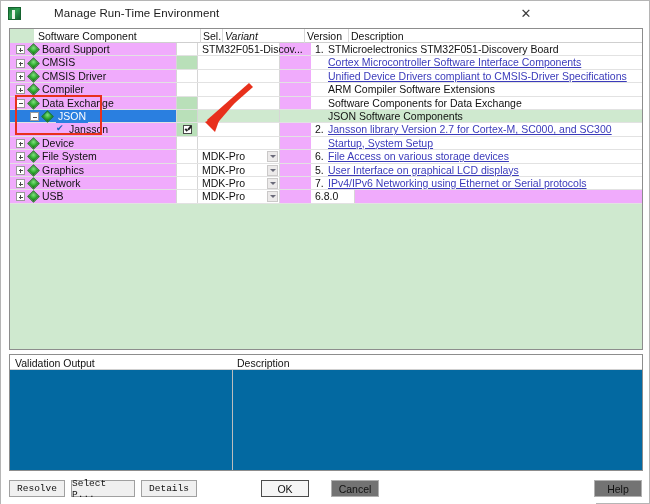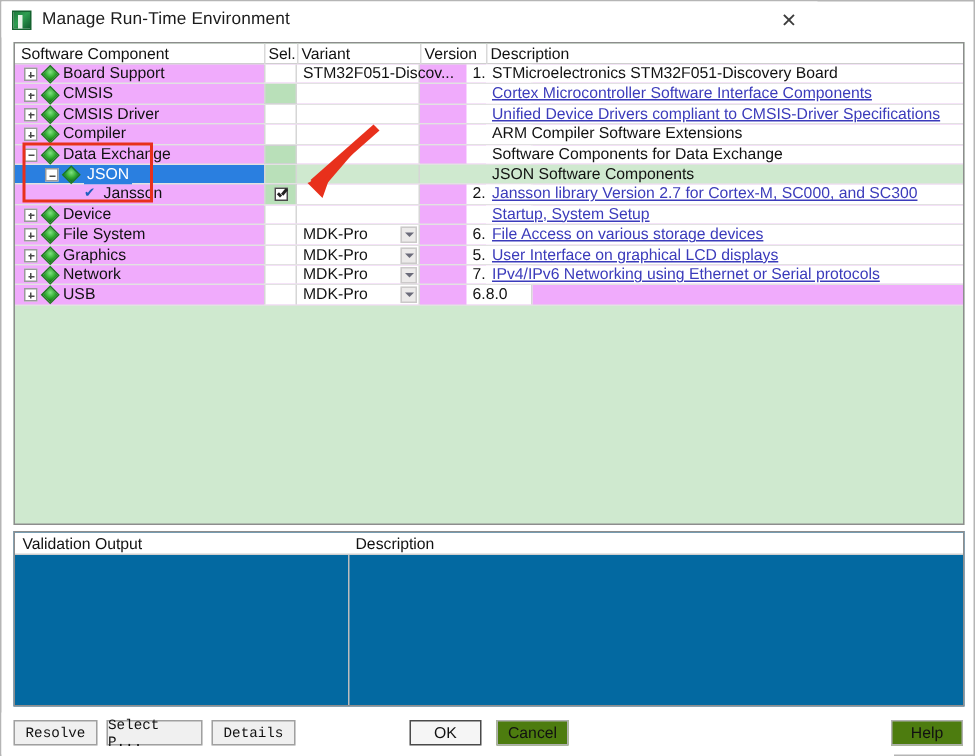--- a/index.html
+++ b/index.html
@@ -15,21 +15,21 @@
     position: relative;
     width: 650px; height: 504px;
     background: #ffffff;
     border: 1px solid #b5b5b5;
   }
 
   
   #titlebar {
     position: absolute; left: 0; top: 0; width: 544px; height: 24px;
     background: #ffffff;
-    display: flex; align-items: center;
+    display: flex; align-items: center; gap: 26px;
   }
   #app-icon {
     width: 13px; height: 13px; margin-left: 7px; margin-right: 7px;
     background: linear-gradient(135deg,#1f7a3d 0%, #2e9e50 45%, #0f5c2c 100%);
     border: 1px solid #14622e;
     position: relative; flex: 0 0 auto;
   }
   #app-icon::after {
     content: ""; position: absolute; left: 3px; top: 2px;
     width: 3px; height: 9px; background: #e8f4e8;
@@ -51,21 +51,21 @@
     width: 634px; height: 322px;
     border: 1px solid #8d8d8d;
     background: #cfe9cf;
     overflow: hidden;
   }
   #grid-header {
     height: 14px;
     background: #ffffff;
     border-bottom: 1px solid #cfcfcf;
     position: relative;
-    font-size: 10.5px; color: #111;
+    font-size: 10.5px; color: #111; margin-left: 24px;
   }
   #grid-header .hcell {
     position: absolute; top: 1px; white-space: nowrap;
   }
   #grid-header .hsep {
     position: absolute; top: 0; width: 1px; height: 14px; background: #d9d9d9;
   }
 
   .rows { position: relative; }
   .row {
@@ -207,21 +207,21 @@
     background: #f0f0f0;
     border: 1px solid #a0a0a0;
     font-family: "Liberation Mono", monospace;
     font-size: 9.5px; color: #111;
     display: flex; align-items: center; justify-content: center;
     cursor: pointer;
   }
   .btn.sans {
     font-family: "Liberation Sans", sans-serif;
     font-size: 10.5px;
-    background: #4d7c0f;
+    background: #737373;
     border: 1px solid #b0b0b0;
   }
   .btn.primary { border: 1.5px solid #4a4a4a; background: #f5f5f5; }
 </style>
 </head>
 <body>
 
 <div id="app">
 
   <div id="titlebar">
@@ -230,21 +230,21 @@
     <div id="close-btn">✕</div>
   </div>
 
   <div id="components-panel">
 
     <div id="grid-header">
       <div class="hcell" style="left:4px;">Software Component</div>
       <div class="hsep" style="left:166px;"></div>
       <div class="hcell" style="left:169px;">Sel.</div>
       <div class="hsep" style="left:188px;"></div>
-      <div class="hcell" style="left:191px;">Variant</div>
+      <div class="hcell" style="left:191px;font-style:italic;">Variant</div>
       <div class="hsep" style="left:270px;"></div>
       <div class="hcell" style="left:273px;">Version</div>
       <div class="hsep" style="left:314px;"></div>
       <div class="hcell" style="left:317px;">Description</div>
     </div>
 
     <div class="rows" id="rows-container">
         <div class="row white">
           <div class="c-name">
             <div class="node" style="position: relative; padding-left: 6px;">
@@ -475,18 +475,18 @@
     </div>
     <div id="validation-body">
       <div id="validation-divider"></div>
     </div>
   </div>
 
   <div id="button-bar">
     <div class="btn" style="left:8px;  width:56px;">Resolve</div>
     <div class="btn" style="left:70px; width:64px;">Select P...</div>
     <div class="btn" style="left:140px;width:56px;">Details</div>
-    <div class="btn sans primary" style="left:272px;width:48px;">OK</div>
+    <div class="btn sans primary" style="left:260px;width:48px;">OK</div>
     <div class="btn sans" style="left:330px;width:48px;">Cancel</div>
     <div class="btn sans" style="left:593px;width:48px;">Help</div>
   </div>
 
 </div>
 
 </body></html>

